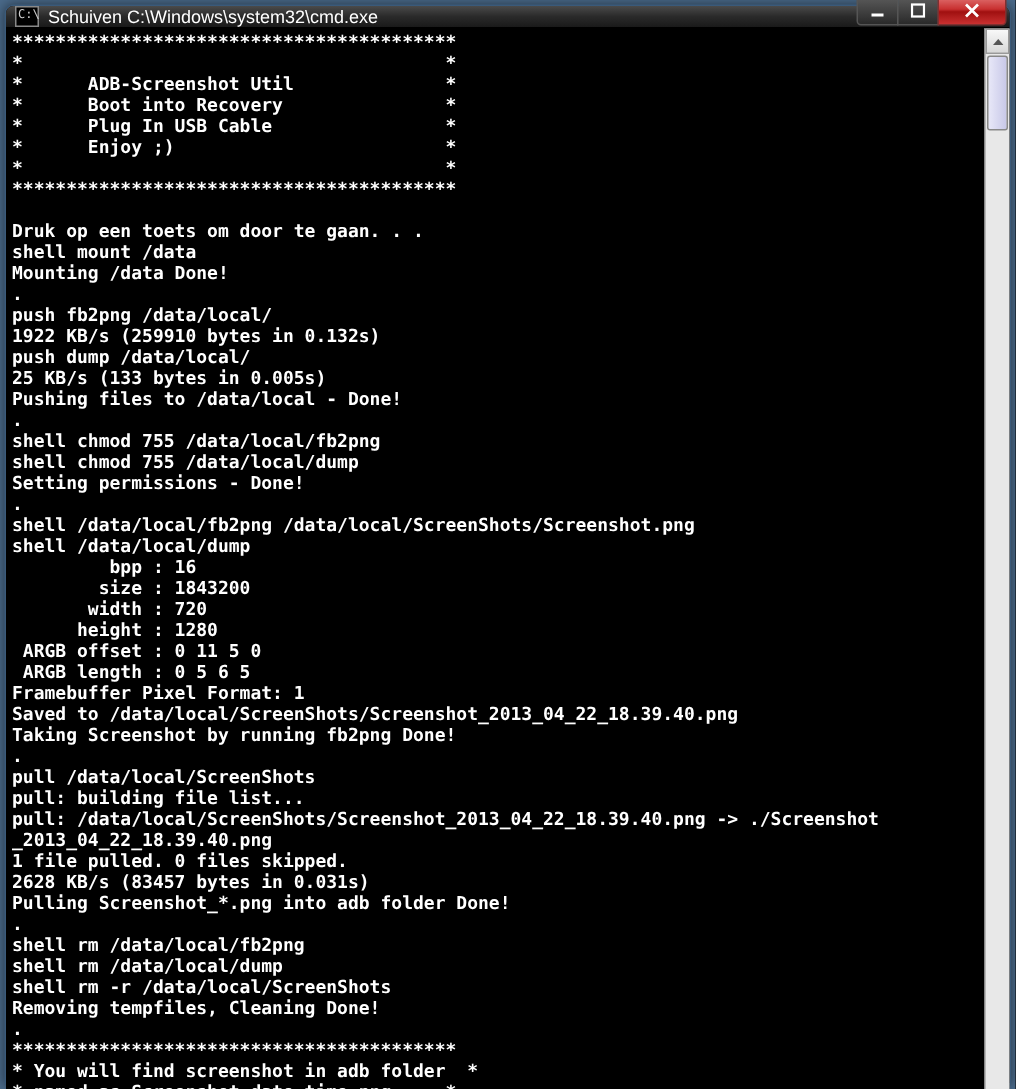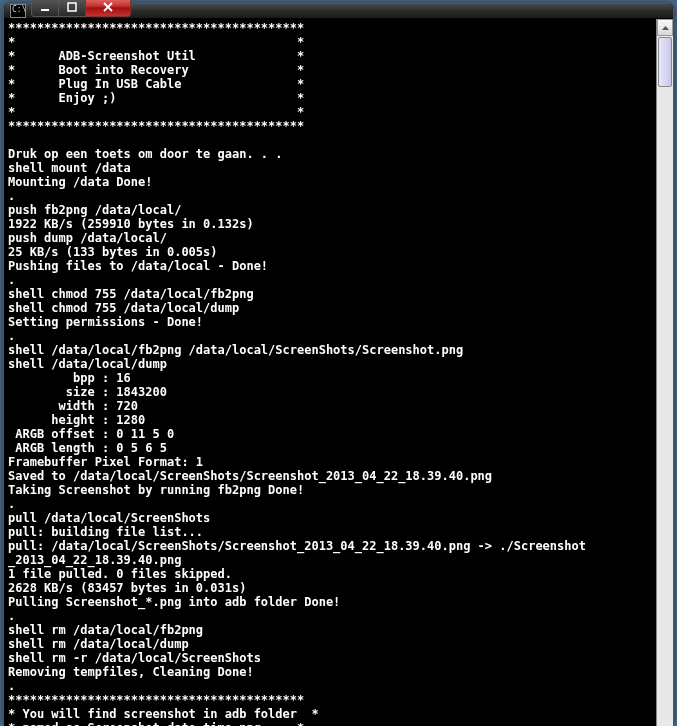--- a/index.html
+++ b/index.html
@@ -121,20 +121,21 @@
     border: 1px solid #888;
     border-radius: 2px;
   }
 </style>
 </head>
 <body>
 
 <div class="window">
   <div class="titlebar">
     <div class="title-icon">C:\</div>
+    <div class="title-text">Schuiven C:\Windows\system32\cmd.exe</div>
     <div class="win-controls">
       <div class="win-btn min">
         <svg width="10" height="10" viewBox="0 0 10 10">
             <rect x="1" y="7" width="8" height="2" fill="#fff"></rect>
           </svg>
       </div>
       <div class="win-btn max">
         <svg width="10" height="10" viewBox="0 0 10 10">
             <rect x="1" y="1" width="8" height="8" fill="none" stroke="#fff" stroke-width="1.5"></rect>
           </svg>

